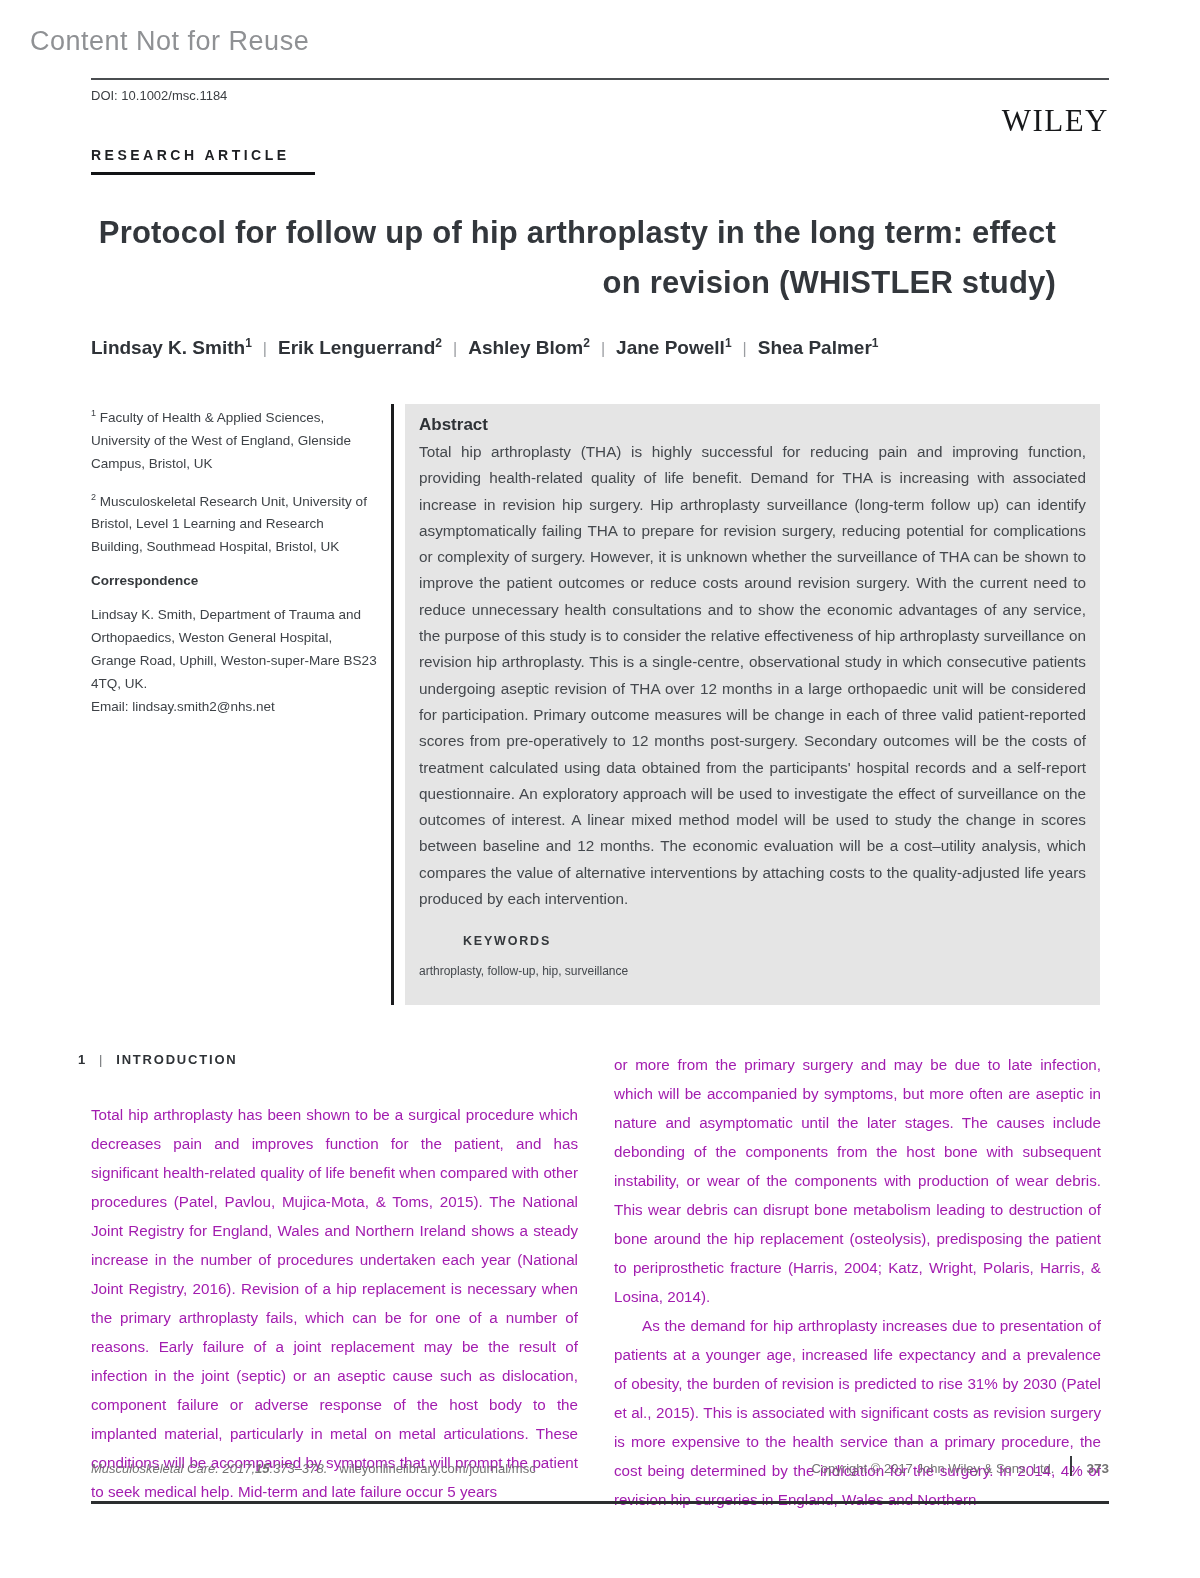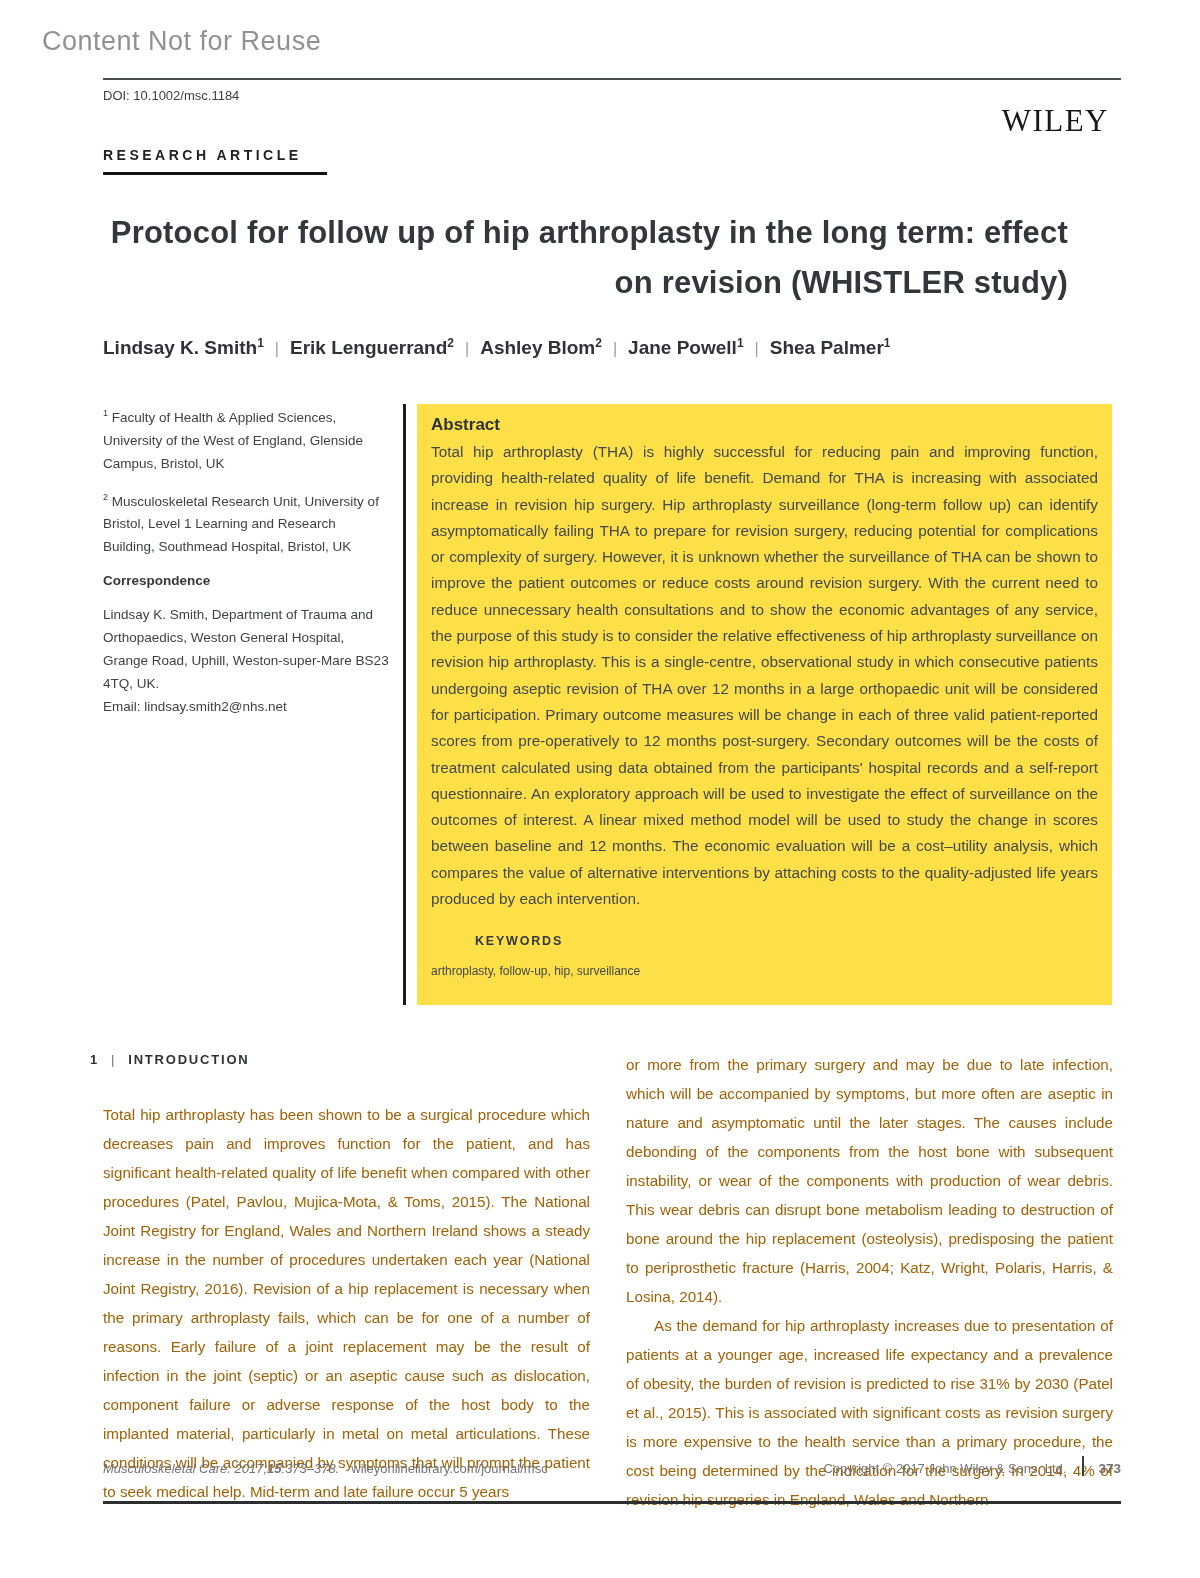--- a/index.html
+++ b/index.html
@@ -4,21 +4,21 @@
 <style>
   * { margin:0; padding:0; box-sizing:border-box; }
   html,body { background:#ffffff; }
   body {
     width:1200px; height:1578px;
     font-family:"Liberation Sans", sans-serif;
     color:#43474c;
     position:relative;
     overflow:hidden;
   }
-  .page { position:absolute; inset:0; background:#ffffff;margin-left:12px; }
+  .page { position:absolute; inset:0; background:#ffffff; }
 
   .watermark {
     position:absolute; left:30px; top:26px;
     font-size:27px; color:#8f9194; letter-spacing:0.5px;
   }
 
   .top-rule {
     position:absolute; left:91px; top:78px; width:1018px; height:2px;
     background:#4a4d50;
   }
@@ -60,42 +60,42 @@
   .info-col p { margin-bottom:11px; }
   .info-col sup { font-size:9px; }
   .corr-heading { font-weight:700; color:#34383c; margin-bottom:0; }
 
   .abstract-rule {
     position:absolute; left:391px; top:404px; width:3px; height:601px;
     background:#1b1c1e;
   }
   .abstract-box {
     position:absolute; left:405px; top:404px; width:695px; height:601px;
-    background:#fde047; padding:11px 14px 0 14px;
+    background:#e5e5e5; padding:11px 14px 0 14px;
   }
   .abstract-heading {
     font-size:17px; font-weight:700; color:#2e3236; margin-bottom:4px;
   }
   .abstract-text {
     font-size:15.3px; line-height:26.3px; color:#44484d;
     text-align:justify;
   }
   .keywords-heading {
     margin-top:22px; font-size:12.5px; font-weight:700; letter-spacing:1.8px; color:#34383c;padding-left:44px;
   }
   .keywords-text { margin-top:16px; font-size:12px; color:#44484d; }
 
   .section-heading {
     position:absolute; left:78px; top:1052px;
     font-size:13px; font-weight:700; letter-spacing:1.8px; color:#2e3236;
   }
   .section-sep { font-weight:400; color:#6d7073; margin:0 12px; }
 
   .body-col {
-    font-size:15.2px; line-height:29px; color:#a16207; text-align:justify;
+    font-size:15.2px; line-height:29px; color:#a21caf; text-align:justify;
   }
   .col-left  { position:absolute; left:91px;  top:1100px; width:487px; }
   .col-right { position:absolute; left:614px; top:1050px; width:487px; }
   .body-col p.indent { text-indent:28px; }
 
   .footer-rule {
     position:absolute; left:91px; top:1501px; width:1018px; height:2.5px;
     background:#2c2e30;
   }
   .footer {

